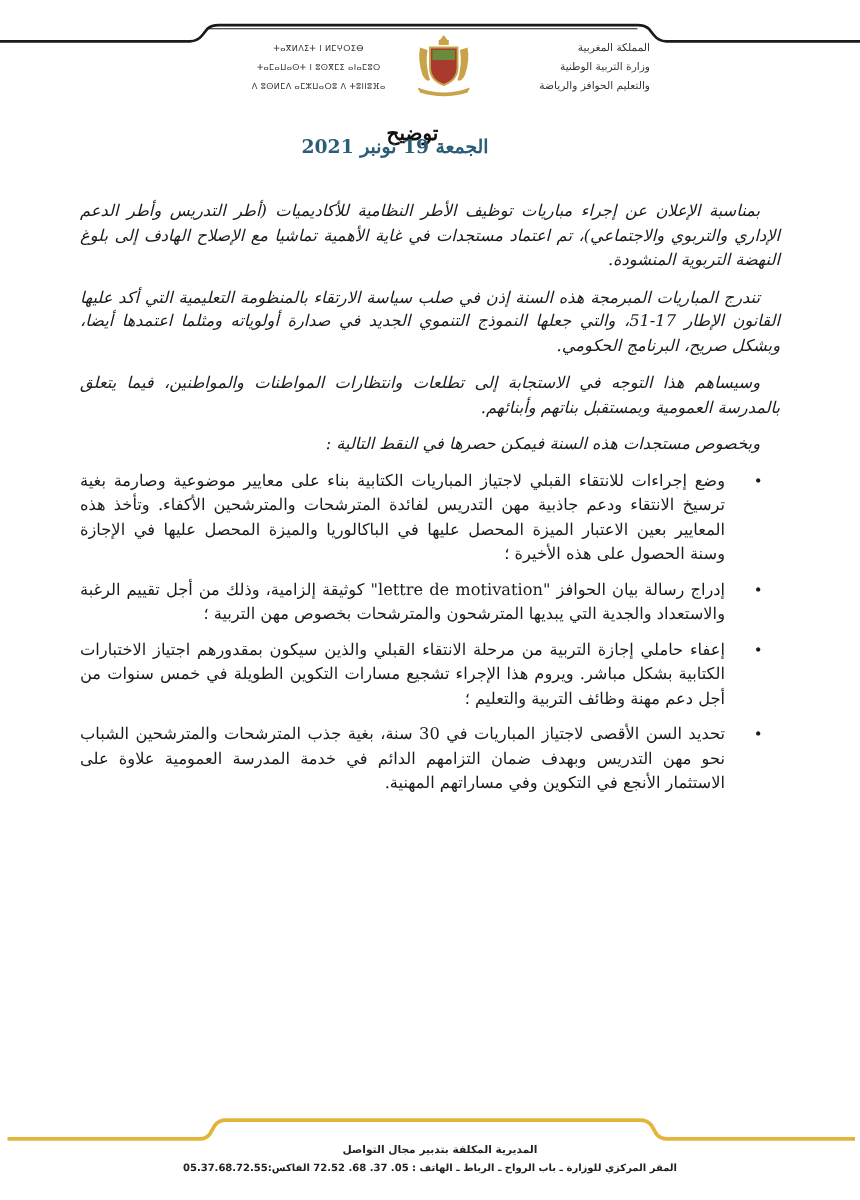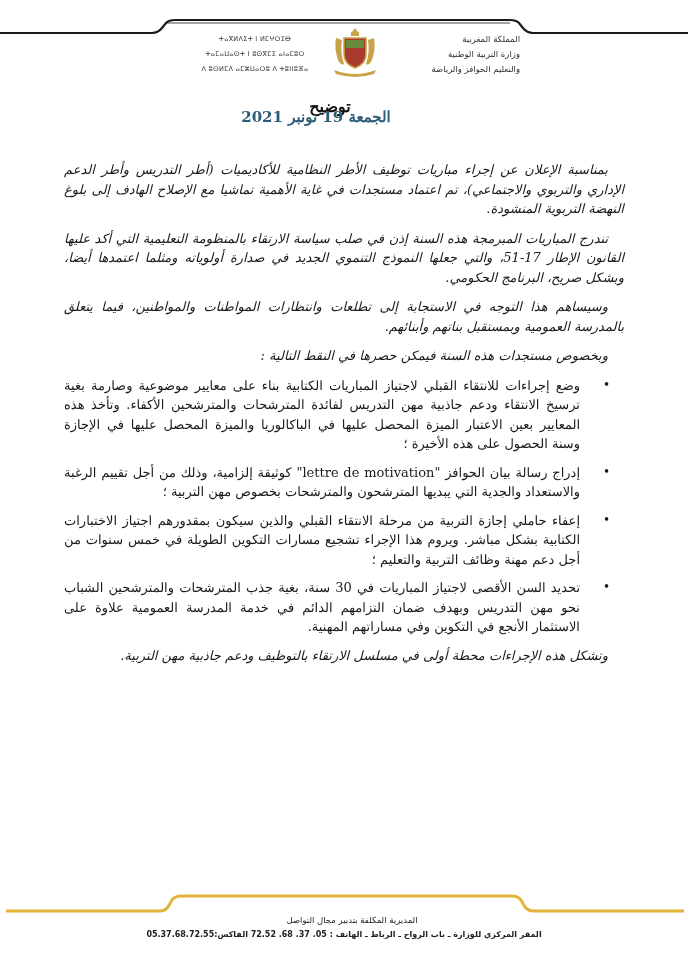--- a/index.html
+++ b/index.html
@@ -21,21 +21,21 @@
   .date { position: absolute; top: 108px; left: 0; width: 632px; text-align: center;
           direction: rtl; font-size: 15px; font-weight: bold; color: #2b5c78; }
   .body { position: absolute; top: 160px; left: 64px; width: 560px; direction: rtl;
           text-align: justify; font-size: 13px; line-height: 19.5px; }
   .body p { margin: 0 0 10px 0; text-indent: 16px; font-style: italic; }
   .body ul { margin: 0 0 8px 0; padding: 0 44px 0 0; list-style: none; }
   .body li { position: relative; margin-bottom: 9px; }
   .body li .bullet { position: absolute; right: -30px; top: 0; font-size: 12px; }
   .footer { position: absolute; top: 913px; left: 0; width: 688px; text-align: center;
             direction: rtl; font-family: "DejaVu Sans", sans-serif; }
-  .footer .f1 { font-size: 8.5px; line-height: 14px; font-weight: normal; color: #222; margin-left: 16px; }
+  .footer .f1 { font-size: 8.5px; line-height: 14px; font-weight: bold; color: #222; margin-left: 16px; }
   .footer .f2 { font-size: 8px; line-height: 16px; font-weight: bold; color: #222; }
 </style>
 </head>
 <body>
 
 <svg class="hdr-line" viewBox="0 0 688 28" preserveAspectRatio="none">
   <path d="M0 19 L152 19 Q158 19 162 14 L166 9 Q169 6 175 6 L510 6 Q516 6 519 9 L523 14 Q527 19 533 19 L688 19" fill="none" stroke="#1a1a1a" stroke-width="2.2"></path>
   <path d="M166 9 L510 9" fill="none" stroke="#1a1a1a" stroke-width="0.8"></path>
 </svg>
 
@@ -80,21 +80,20 @@
     </li>
     <li>
       <span class="bullet">•</span>
       <span>إعفاء حاملي إجازة التربية من مرحلة الانتقاء القبلي والذين سيكون بمقدورهم اجتياز الاختبارات الكتابية بشكل مباشر. ويروم هذا الإجراء تشجيع مسارات التكوين الطويلة في خمس سنوات من أجل دعم مهنة وظائف التربية والتعليم ؛</span>
     </li>
     <li>
       <span class="bullet">•</span>
       <span>تحديد السن الأقصى لاجتياز المباريات في 30 سنة، بغية جذب المترشحات والمترشحين الشباب نحو مهن التدريس وبهدف ضمان التزامهم الدائم في خدمة المدرسة العمومية علاوة على الاستثمار الأنجع في التكوين وفي مساراتهم المهنية.</span>
     </li>
   </ul>
-  <p>وتشكل هذه الإجراءات محطة أولى في مسلسل الارتقاء بالتوظيف ودعم جاذبية مهن التربية.</p>
 </div>
 
 <svg class="ftr-line" viewBox="0 0 688 30" preserveAspectRatio="none">
   <path d="M6 23 L160 23 Q165 23 168 19 L172 12 Q175 8 181 8 L512 8 Q518 8 521 12 L525 19 Q528 23 534 23 L684 23" fill="none" stroke="#e3b43a" stroke-width="3"></path>
 </svg>
 
 <div class="footer">
   <div class="f1">المديرية المكلفة بتدبير مجال التواصل</div>
   <div class="f2">المقر المركزي للوزارة ـ باب الرواح ـ الرباط ـ الهاتف : 05. 37. 68. 72.52 الفاكس:05.37.68.72.55</div>
 </div>

